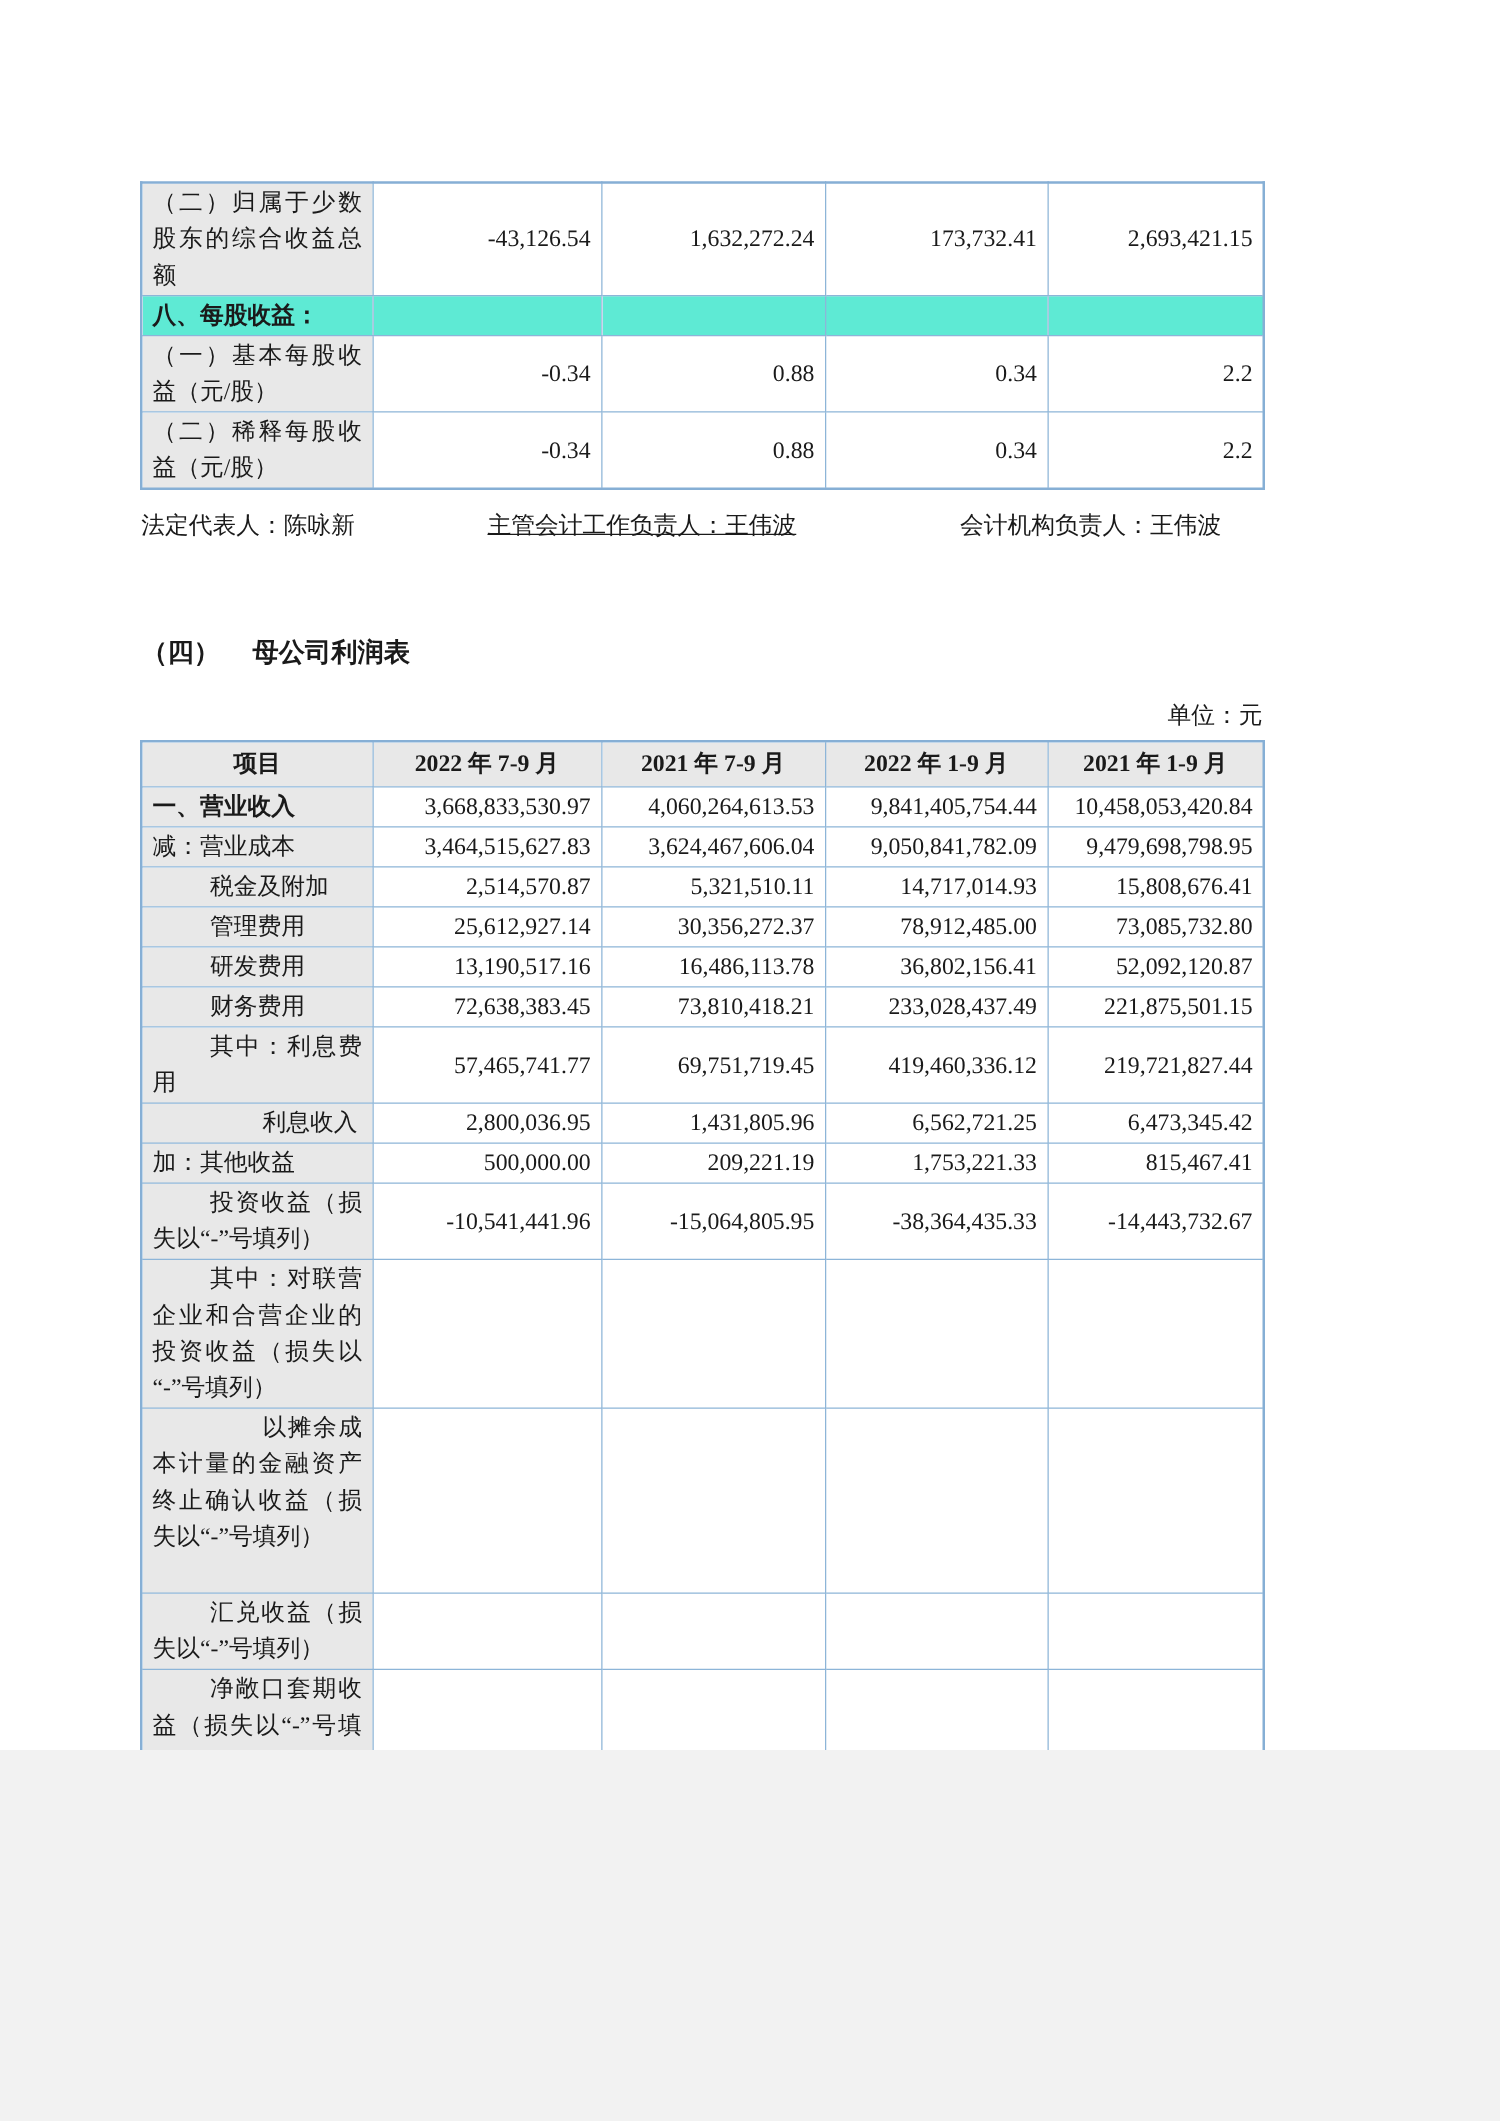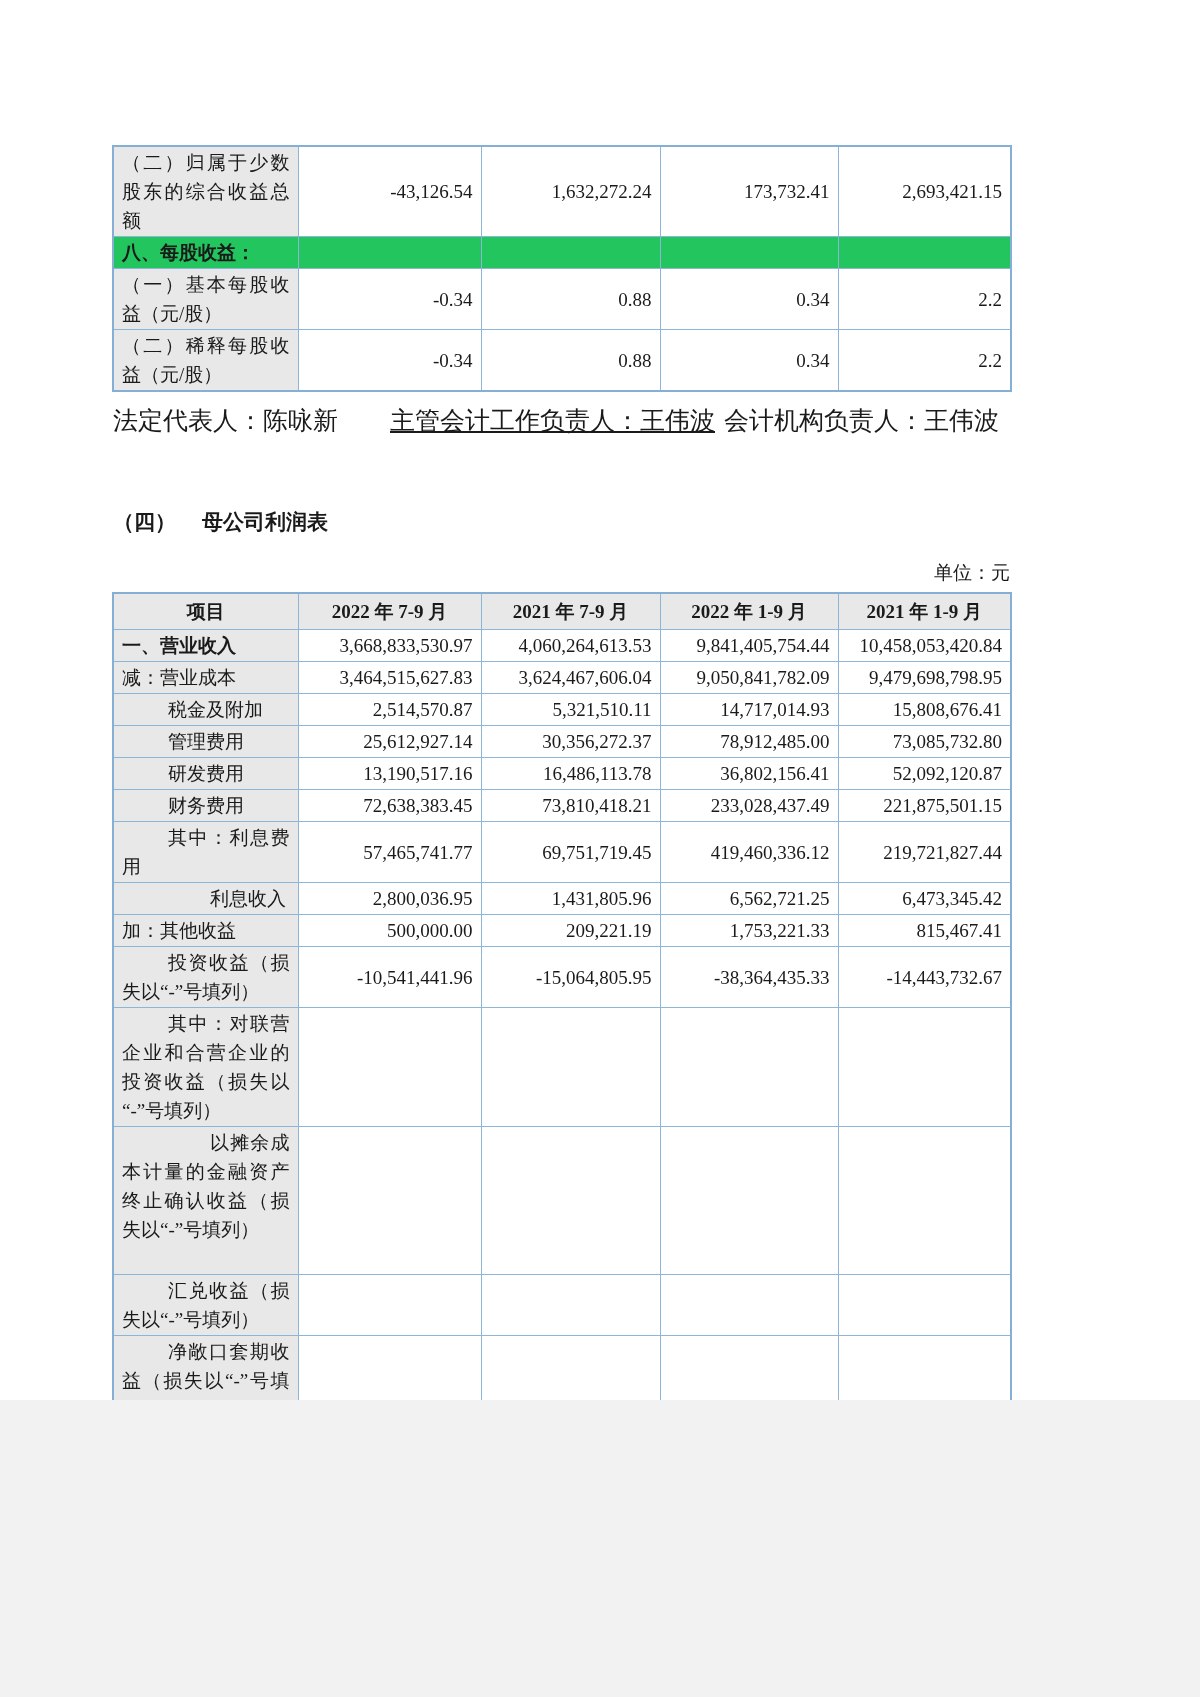--- a/index.html
+++ b/index.html
@@ -19,35 +19,35 @@
     border:1.6px solid #8db5d8;
     font-size:19px; line-height:29px;
     padding:1px 8px; vertical-align:middle;
     overflow:hidden;
   }
   td.lbl { background:#e8e8e8; text-align:justify; text-justify:inter-character; }
   td.lbl.ind1 { text-indent:46px; }
   td.lbl.ind2 { text-indent:88px; }
   td.lbl.b { font-weight:bold; }
   td.num { text-align:right; padding-right:10px; background:#ffffff; }
-  tr.sec td { background:#22c55e; }
+  tr.sec td { background:#5eead4; }
   tr.sec td.lbl { font-weight:bold; }
 
   #t2 thead td {
     background:#e8e8e8; font-weight:bold; text-align:center;
     height:31px; padding:2px 4px;
   }
   
   #t2body tr:nth-child(12) td { height:145px; vertical-align:top; }
 
-  .signatures { display:block; font-size:25px; line-height:26px; }
+  .signatures { display:block; font-size:19px; line-height:26px; }
   .signatures span { position:absolute; white-space:nowrap; }
   .sig1 { left:0; }
   .sig2 { left:277px;text-decoration:underline; }
-  .sig3 { left:611px; }
+  .sig3 { left:655px; }
 
   .section-title { font-size:21px; font-weight:bold; line-height:28px; white-space:nowrap; }
   .section-title .gap { display:inline-block; width:26px; }
 
   .unit-label { font-size:19px; text-align:right; line-height:24px; }
   .page-footer { width:100%; text-align:center; font-size:16px; line-height:20px; }
 </style>
 </head>
 <body>
 

